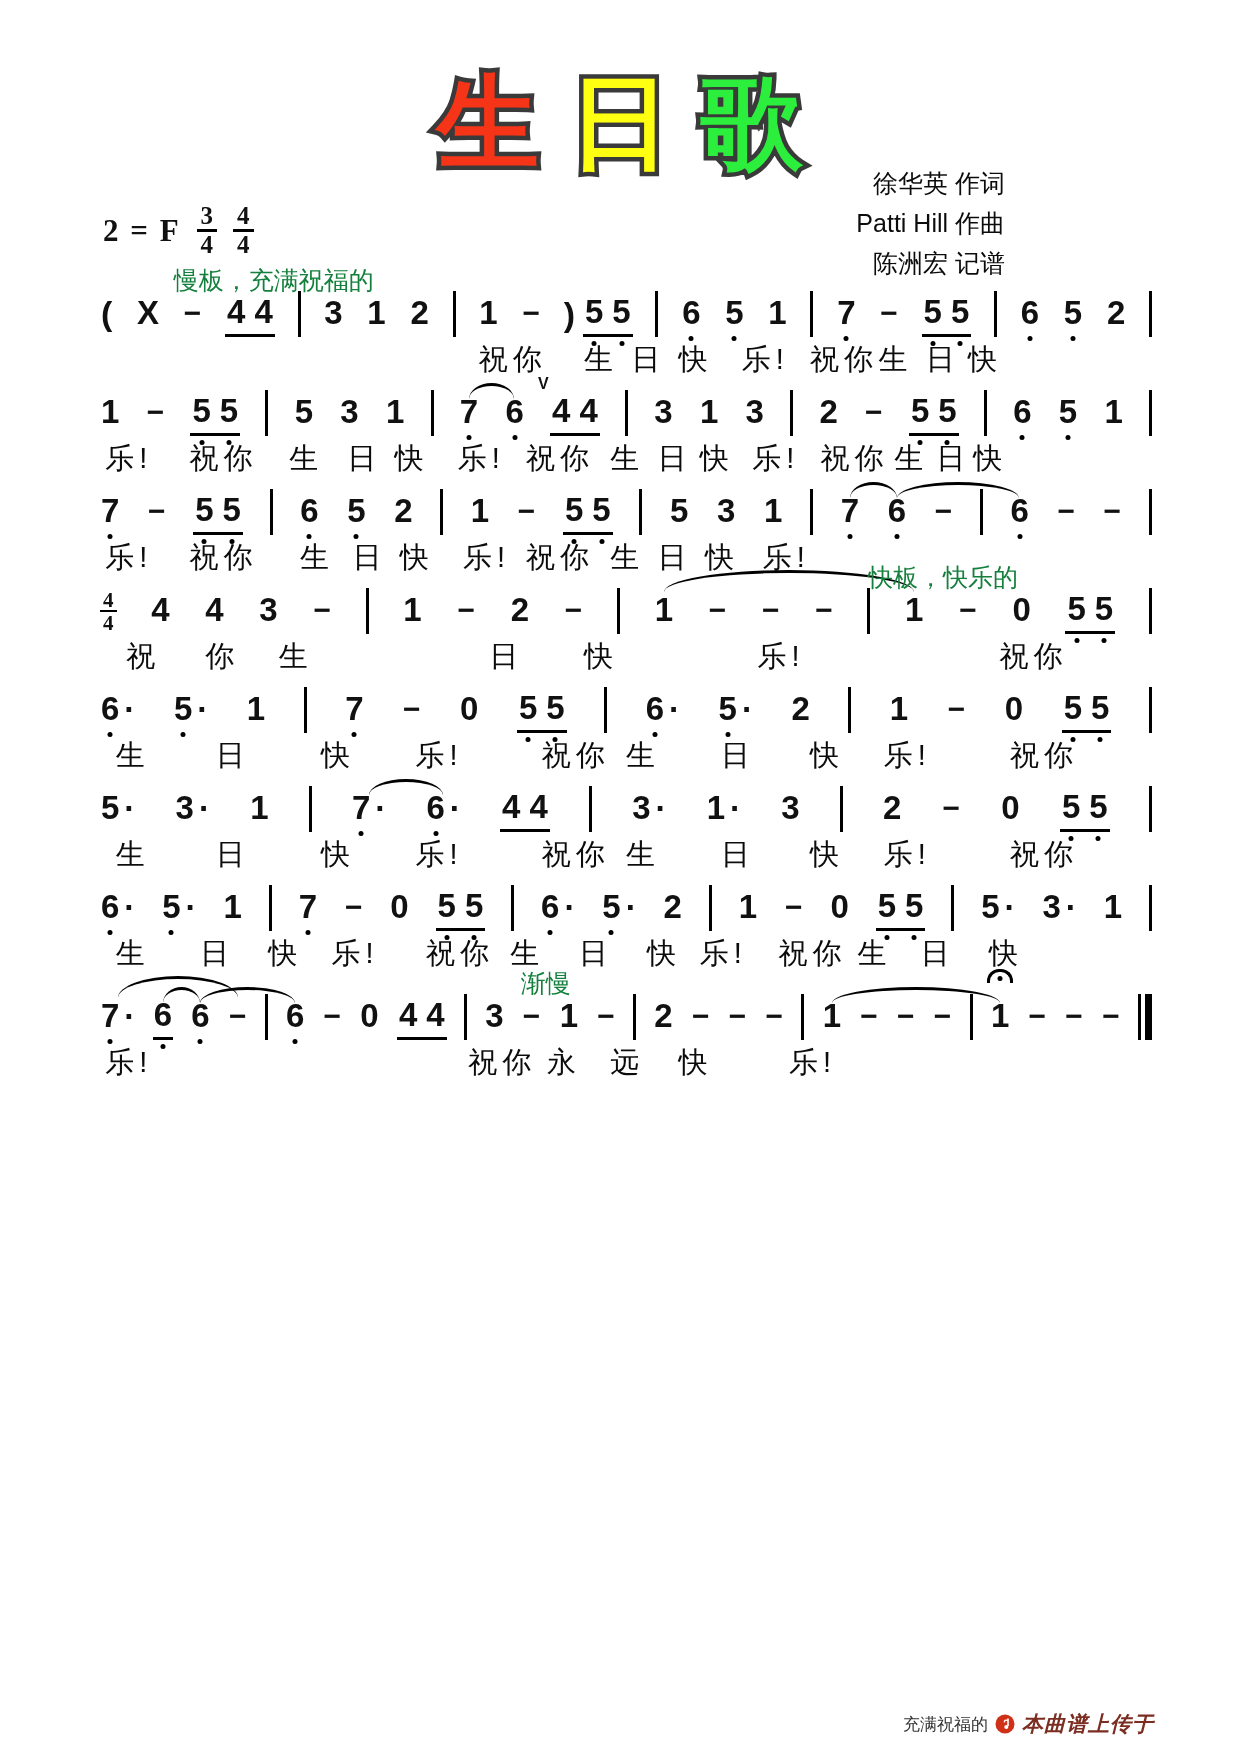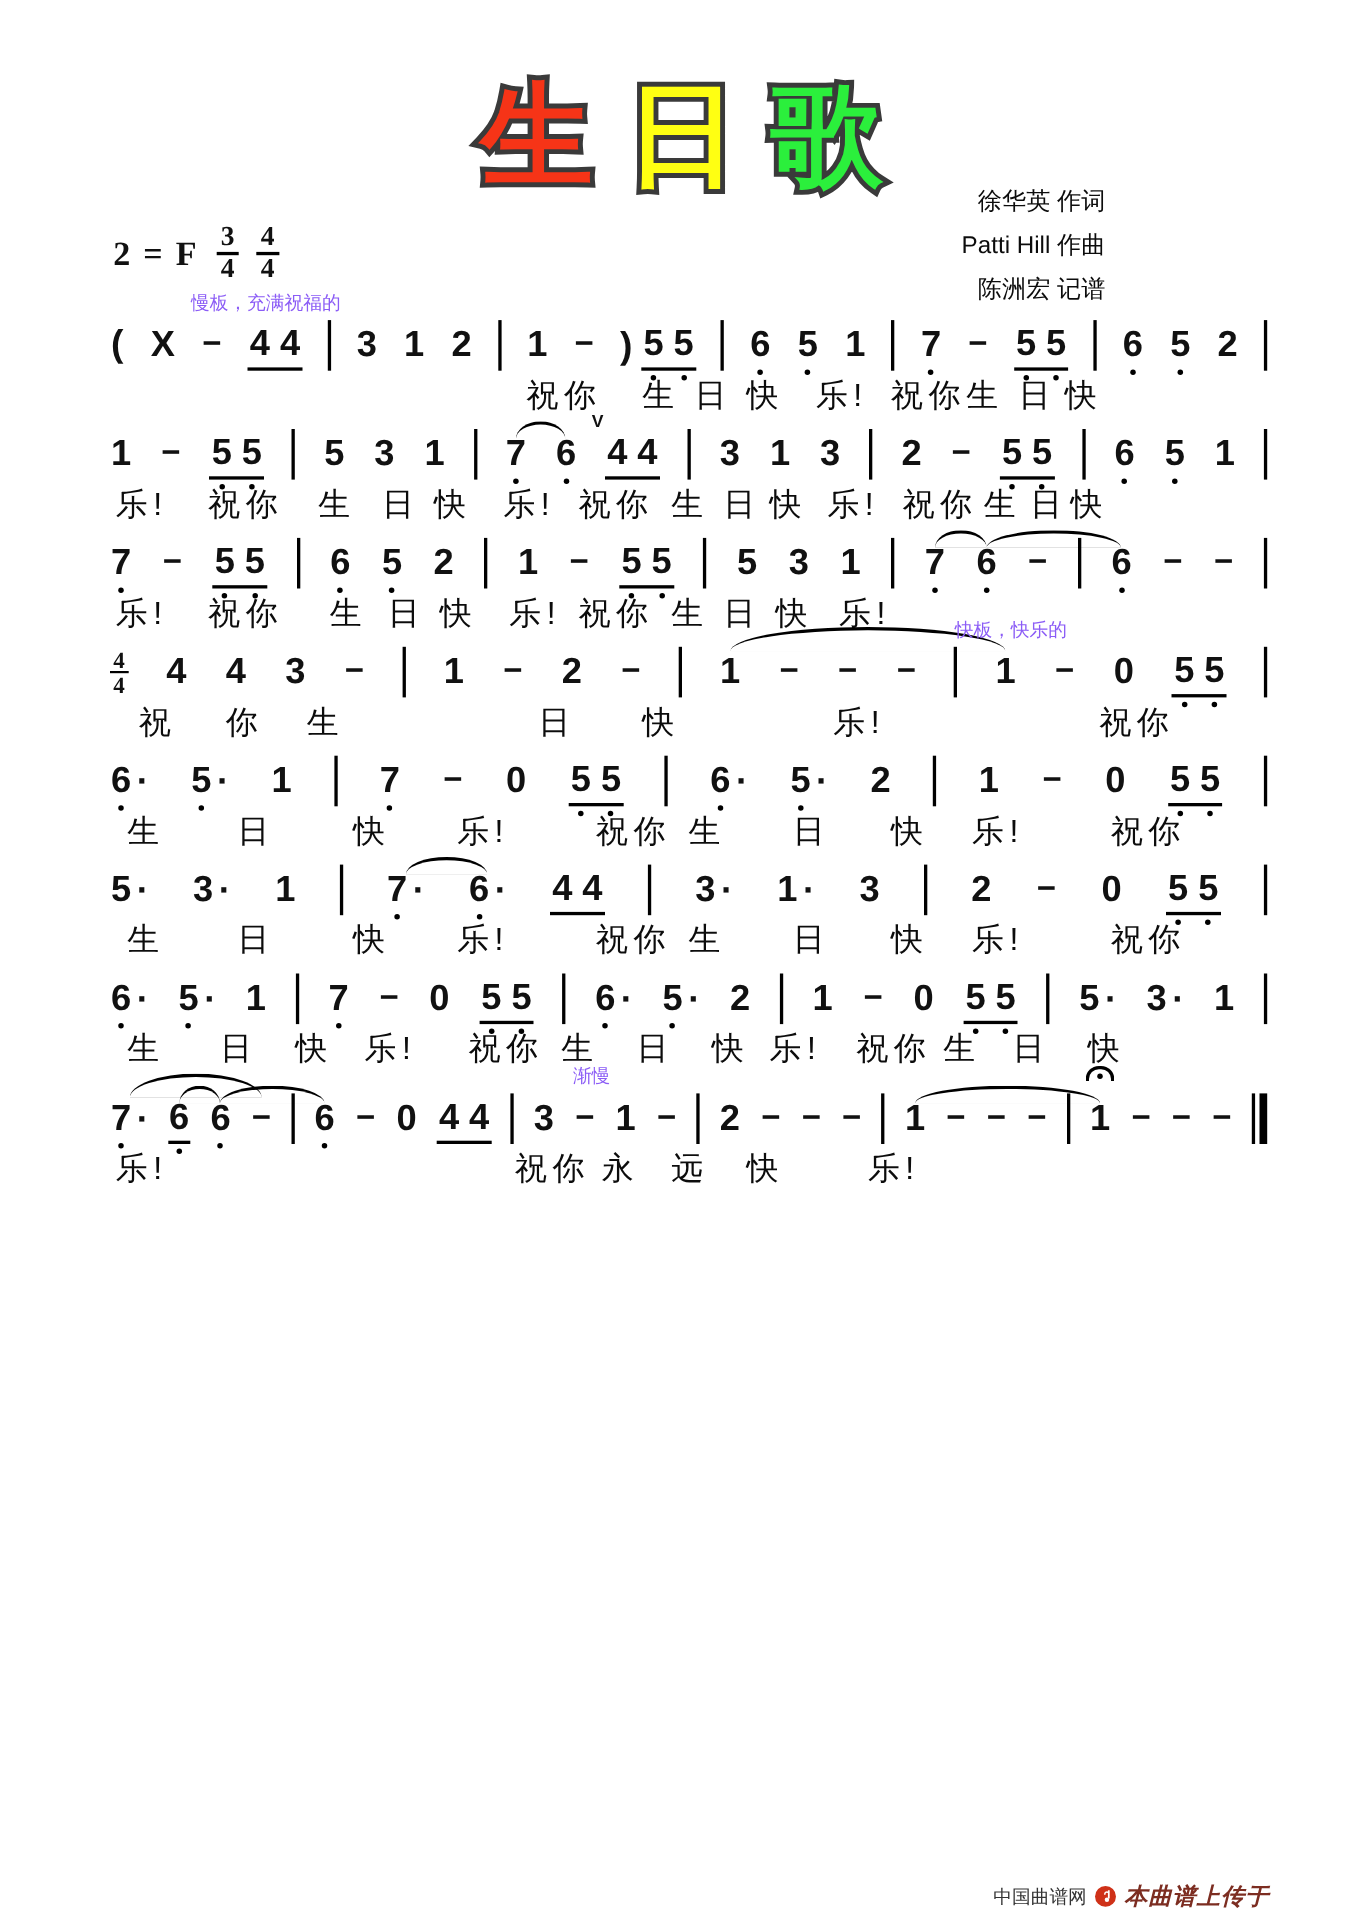--- a/index.html
+++ b/index.html
@@ -7,21 +7,21 @@
         font-family:"Liberation Sans","DejaVu Sans",sans-serif;color:#111;}
 
   
   .title{position:absolute;top:62px;left:0;width:100%;text-align:center;white-space:nowrap;}
   .tchar{position:relative;display:inline-block;font-size:102px;font-weight:bold;margin:0 15px;line-height:1.2;}
   .tchar .stroke{position:absolute;left:0;top:0;z-index:0;-webkit-text-stroke:9px #3a3a3a;
                  text-shadow:3px 0 #3a3a3a,-3px 0 #3a3a3a,0 3px #3a3a3a,0 -3px #3a3a3a;}
   .tchar .fill{position:relative;z-index:1;}
 
   
-  .credits{position:absolute;top:163px;right:235px;text-align:right;font-size:22px;line-height:40px;color:#0c0c0c;}
+  .credits{position:absolute;top:163px;right:235px;text-align:right;font-size:25px;line-height:40px;color:#0c0c0c;}
 
   
   .keysig{position:absolute;top:204px;left:103px;display:flex;align-items:center;gap:16px;}
   .tonic{font-family:"Liberation Serif","DejaVu Serif",serif;font-weight:bold;font-size:31px;letter-spacing:2px;}
   .frac{display:inline-flex;flex-direction:column;align-items:center;
         font-family:"Liberation Serif","DejaVu Serif",serif;font-weight:bold;font-size:25px;line-height:24px;}
   .frac .num{border-bottom:3px solid #000;padding:0 4px 1px;}
   .frac .den{padding-top:1px;}
 
   
@@ -52,21 +52,21 @@
   .breath{position:absolute;left:-12px;top:-16px;font-size:16px;font-weight:bold;}
   .fer{position:absolute;left:50%;top:-27px;transform:translateX(-50%);width:20px;height:11px;
        border:3px solid #000;border-bottom:none;border-radius:12px 12px 0 0;}
   .fer::after{content:"";position:absolute;left:50%;top:4px;transform:translateX(-50%);
        width:5px;height:5px;border-radius:50%;background:#000;}
   .arc{position:absolute;height:13px;top:-6px;border-top:3px solid #000;
        border-radius:50% 50% 0 0 / 100% 100% 0 0;}
   .arc.l2{height:19px;top:-17px;}
   .lyrics{position:absolute;left:0;right:0;top:72px;height:36px;}
   .lyr{position:absolute;top:0;font-size:29px;letter-spacing:5px;white-space:nowrap;color:#0c0c0c;}
-  .ann{position:absolute;top:-4px;font-size:17px;color:#8b5cf6;white-space:nowrap;}
+  .ann{position:absolute;top:-4px;font-size:25px;color:#15803d;white-space:nowrap;}
 
   
   .footer{position:absolute;right:86px;bottom:16px;display:flex;align-items:center;gap:7px;}
   .fprefix{font-size:17px;color:#333;}
   .fsite{font-size:21px;font-weight:bold;font-style:italic;color:#7c2d21;letter-spacing:1px;}
 </style>
 </head>
 <body>
 
 <div class="page">
@@ -1008,21 +1008,21 @@
           <span class="lyr" style="left: 35%;">祝你</span>
           <span class="lyr" style="left: 42.5%;">永</span>
           <span class="lyr" style="left: 48.5%;">远</span>
           <span class="lyr" style="left: 55%;">快</span>
           <span class="lyr" style="left: 65.5%;">乐!</span>
         </div>
       </div>
     </div>
 
   <div class="footer">
-    <span class="fprefix">中国曲谱网</span>
+    <span class="fprefix">充满祝福的</span>
     <svg width="20" height="20" viewBox="0 0 20 20">
       <circle cx="10" cy="10" r="9.5" fill="#cf3118"></circle>
       <path d="M13 4.5 L13 12" stroke="#fff" stroke-width="1.6" fill="none"></path>
       <path d="M13 6.5 C10.5 5.5 9 6.5 9.5 8.5" stroke="#fff" stroke-width="1.4" fill="none"></path>
       <circle cx="11.3" cy="13" r="2" fill="#fff"></circle>
     </svg>
     <span class="fsite">本曲谱上传于</span>
   </div>
 
 </div>

